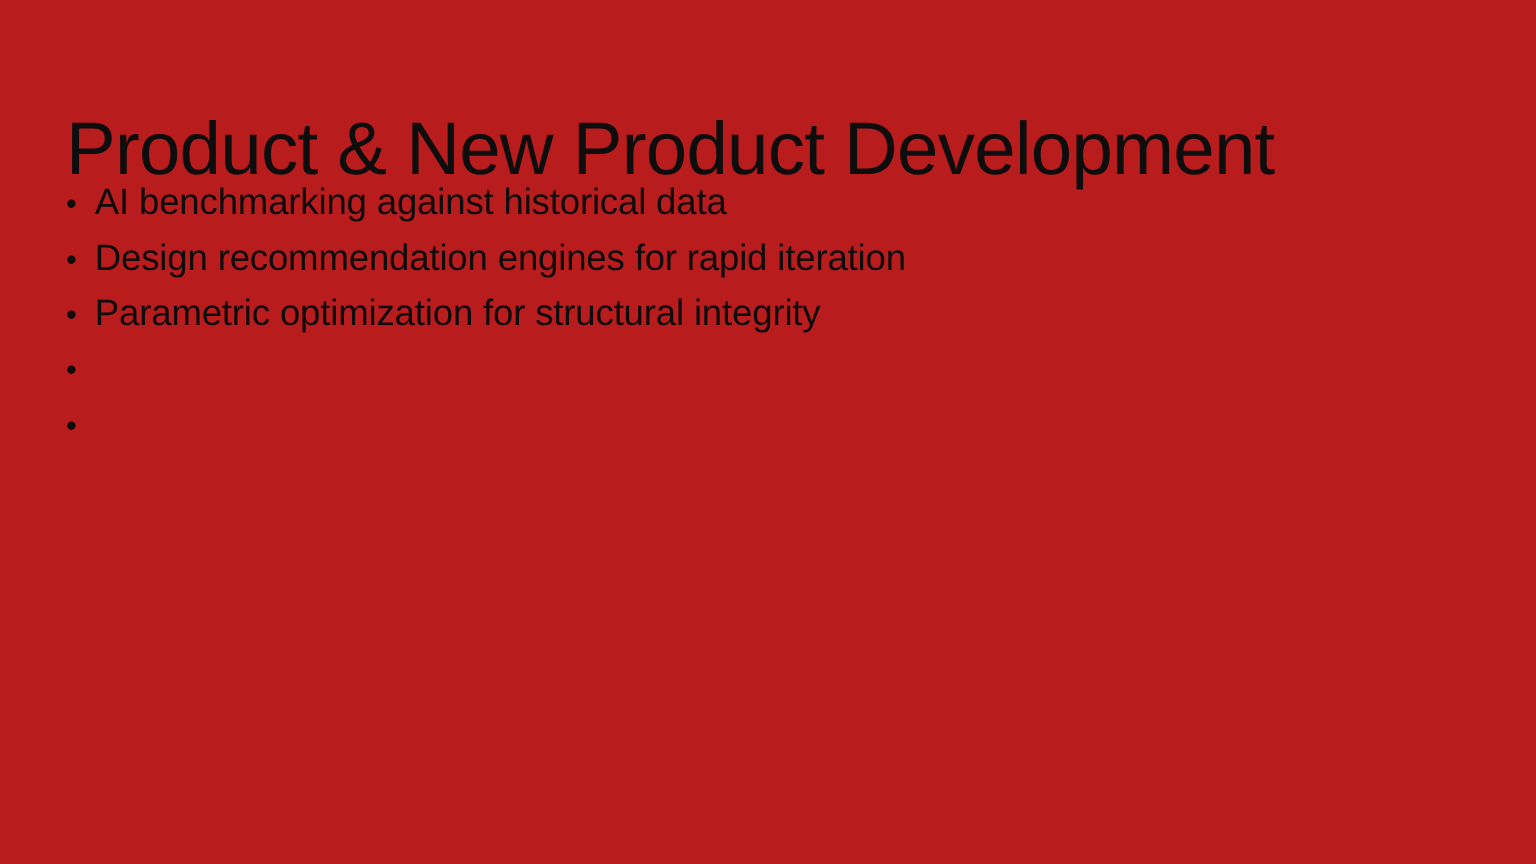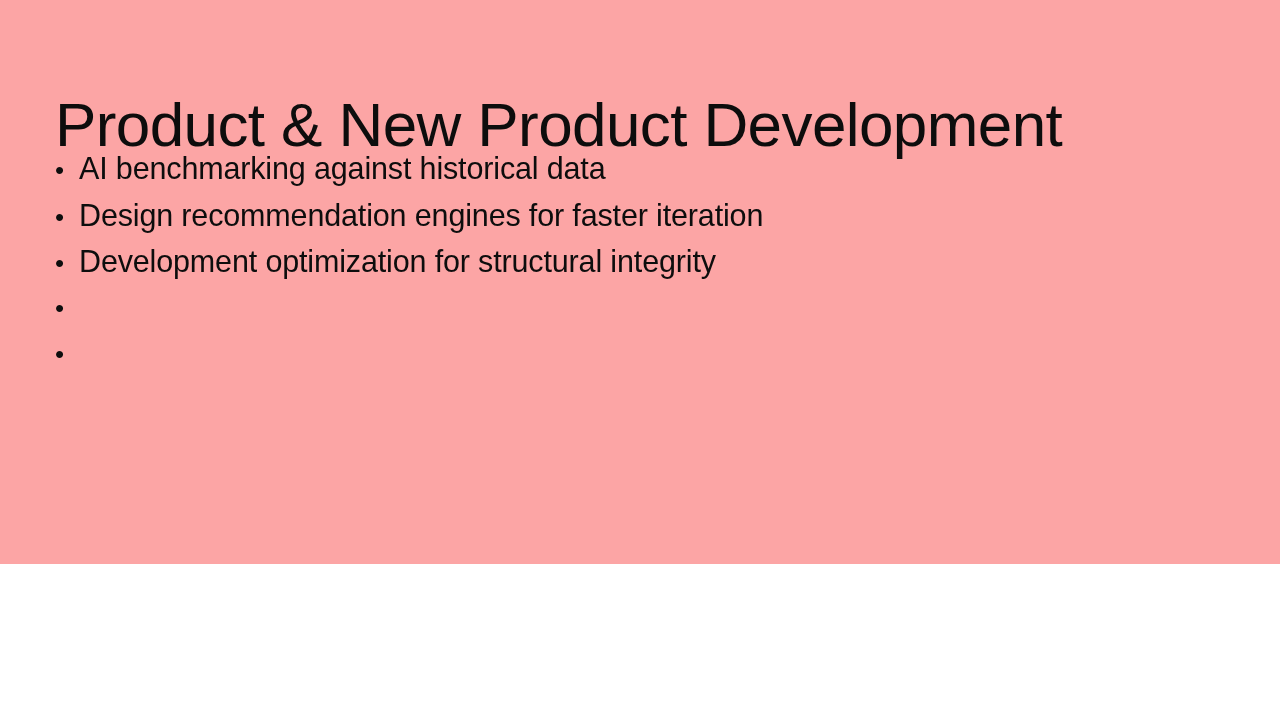--- a/index.html
+++ b/index.html
@@ -11,22 +11,22 @@
     height: 720px;
     background: #ffffff;
     font-family: "Liberation Sans", sans-serif;
     color: #0d0d0d;
     overflow: hidden;
   }
 
   .slide {
     position: relative;
     width: 1280px;
-    height: 564px;
-    background: #fca5a5;
+    height: 720px;
+    background: #b91c1c;
     box-sizing: border-box;
   }
 
   .slide-title {
     position: absolute;
     left: 55px;
     top: 48px;
     width: 1170px;
     font-size: 62px;
     line-height: 1.12;
@@ -80,26 +80,26 @@
 
   <ul class="bullet-list">
 
     <li class="bullet-item">
       <span class="bullet-marker">•</span>
       <span class="bullet-text">AI benchmarking against historical data</span>
     </li>
 
     <li class="bullet-item">
       <span class="bullet-marker">•</span>
-      <span class="bullet-text">Design recommendation engines for faster iteration</span>
+      <span class="bullet-text">Design recommendation engines for rapid iteration</span>
     </li>
 
     <li class="bullet-item">
       <span class="bullet-marker">•</span>
-      <span class="bullet-text">Development optimization for structural integrity</span>
+      <span class="bullet-text">Parametric optimization for structural integrity</span>
     </li>
 
     <li class="bullet-item">
       <span class="bullet-marker">•</span>
     </li>
 
     <li class="bullet-item">
       <span class="bullet-marker">•</span>
     </li>
 

